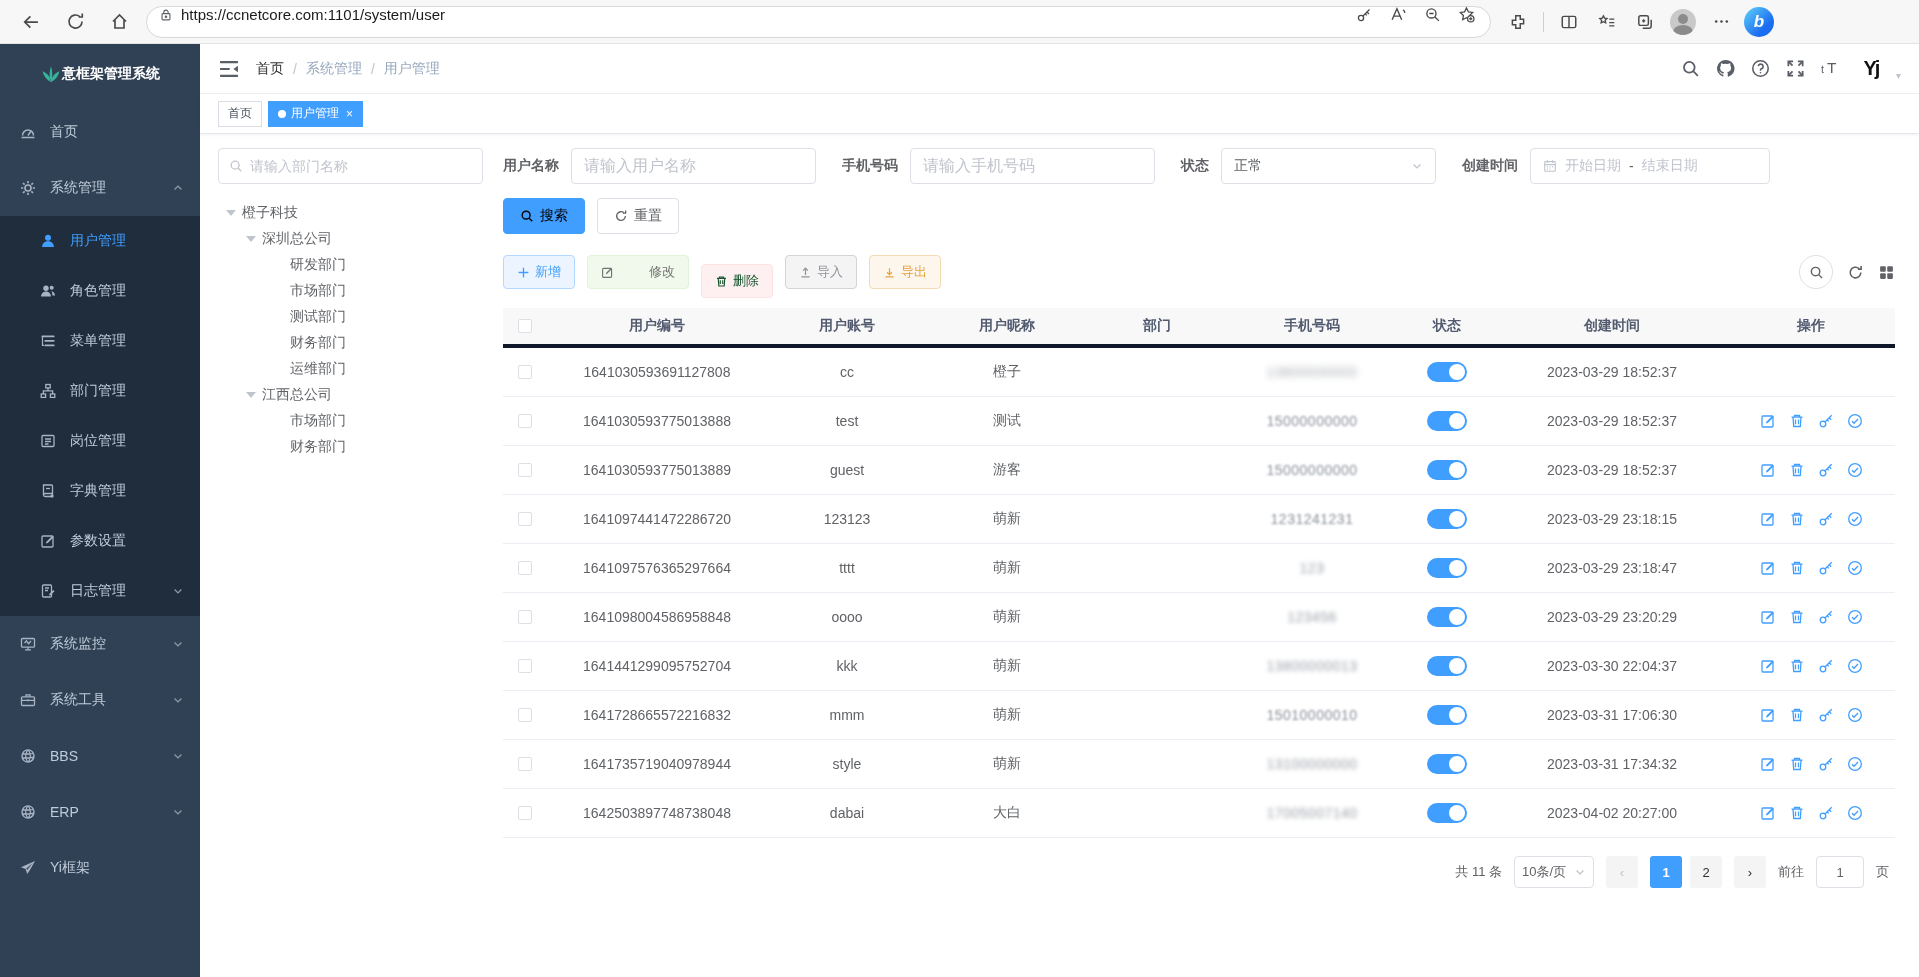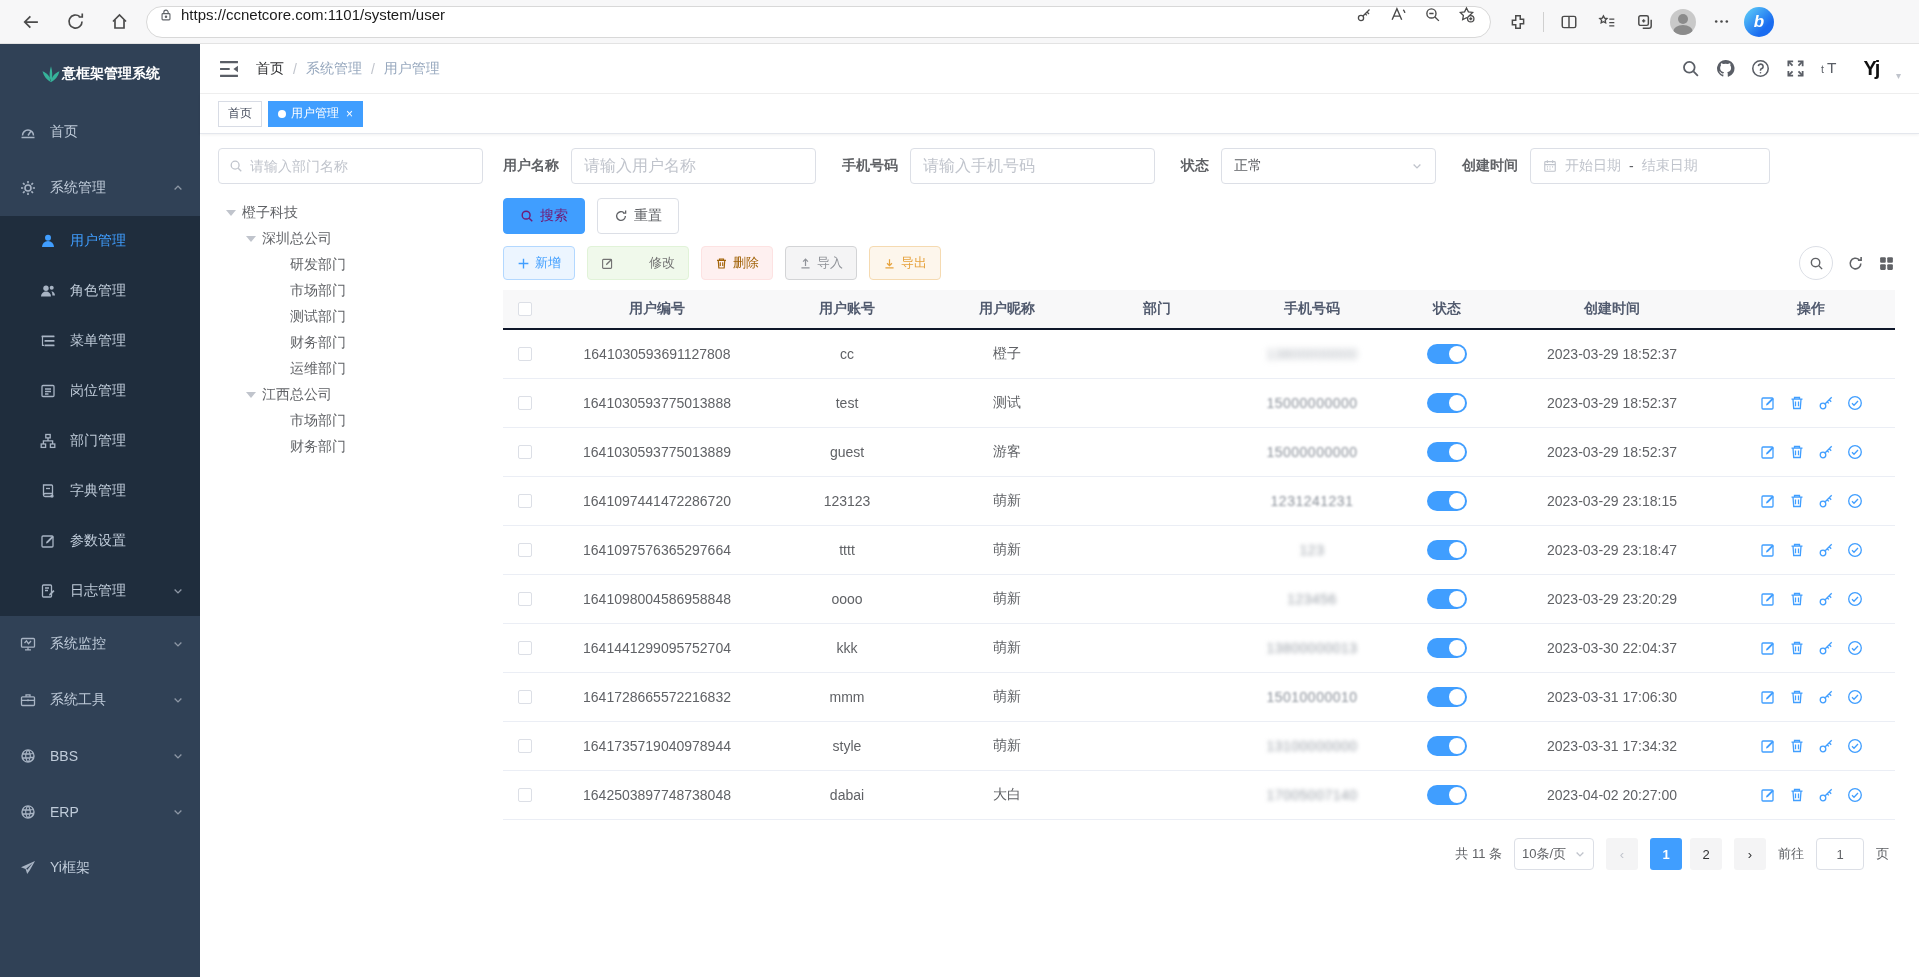--- a/index.html
+++ b/index.html
@@ -75,38 +75,38 @@
   .f-input input { border:none; outline:none; width:100%; font-size:16px; color:#0369a1; font-family:Liberation Serif, serif; }
   .f-input input::placeholder { color:#c0c4cc; }
   .w-input { width:245px; }
   .w-select { width:215px; justify-content:space-between; cursor:pointer; }
   .sel-caret { color:#c0c4cc; width:12px; height:12px; }
   .w-date { width:240px; gap:8px; color:#c0c4cc; }
   .w-date .dsep { color:#606266; }
 
   .btn-row { margin-top:14px; display:flex; gap:12px; }
   .btn { height:36px; border-radius:4px; border:1px solid #dcdfe6; background:#fff; color:#606266; font-size:14px; display:flex; align-items:center; gap:6px; padding:0 16px; cursor:pointer; font-family:inherit; }
-  .btn-primary { background:#409EFF; border-color:#409EFF; color:#701a75; }
+  .btn-primary { background:#409EFF; border-color:#409EFF; color:#000000; }
 
   .toolbar-row { margin-top:12px; display:flex; align-items:center; gap:12px; }
   .tbtn { height:34px; border-radius:4px; font-size:13px; display:flex; align-items:center; gap:5px; padding:0 13px; cursor:pointer; font-family:inherit; border:1px solid; }
   .tbtn .ti { width:13px; height:13px; }
   .tbtn-add    { background:#ecf5ff; border-color:#b3d8ff; color:#409EFF; }
   .tbtn-edit   { background:#f0f9eb; border-color:#e1f3d8; color:#737373;gap:35px; }
-  .tbtn-del    { background:#fef0f0; border-color:#fde2e2; color:#a16207; }
+  .tbtn-del    { background:#fef0f0; border-color:#fde2e2; color:#14532d;margin-top:18px; }
   .tbtn-import { background:#f4f4f5; border-color:#d3d4d6; color:#909399; }
   .tbtn-export { background:#fdf6ec; border-color:#f5dab1; color:#e6a23c; }
   .tool-right { margin-left:auto; display:flex; align-items:center; gap:14px; color:#606266; }
   .circle-btn { width:34px; height:34px; border:1px solid #dcdfe6; border-radius:50%; display:flex; align-items:center; justify-content:center; cursor:pointer; }
   .flat-ic { width:17px; height:17px; cursor:pointer; }
 
   
   .table { margin-top:10px; }
   .trow { display:flex; align-items:center; border-bottom:1px solid #ebeef5; height:49px; font-size:14px; color:#606266; }
-  .thead { background:#f8f8f9; height:40px; font-weight:bold; color:#515a6e; border-bottom:2px solid #0f172a; }
+  .thead { background:#f8f8f9; height:40px; font-weight:bold; color:#515a6e; border-bottom:4px solid #0f172a; }
   .tcell { display:flex; align-items:center; justify-content:center; text-align:center; padding:0 4px; }
   .col-check{width:44px;} .col-id{width:220px;} .col-account{width:160px;} .col-nick{width:160px;}
   .col-dept{width:140px;} .col-phone{width:170px;} .col-status{width:100px;} .col-created{width:230px;} .col-op{flex:1;}
   .checkbox { width:14px; height:14px; border:1px solid #dcdfe6; border-radius:2px; background:#fff; cursor:pointer; }
   .switch { width:40px; height:20px; border-radius:10px; background:#409EFF; position:relative; cursor:pointer; }
   .switch::after { content:''; position:absolute; right:2px; top:2px; width:16px; height:16px; border-radius:50%; background:#fff; }
   .phone { color:#8a9099; letter-spacing:.5px; }
   .b1{ filter:blur(1px); } .b2{ filter:blur(2px); color:#9aa0a8; } .b3{ filter:blur(3px); color:#a8adb5; }
   .ops { display:flex; gap:13px; justify-content:center; }
   .op-ic { width:16px; height:16px; color:#409EFF; cursor:pointer; }
@@ -285,37 +285,37 @@
                 <rect x="4.5" y="11.5" width="10" height="1.8" rx=".5"></rect>
                 <path d="M2.5 4v8.4h1.5" stroke="currentColor" fill="none" stroke-width="1.2"></path>
               </svg>
             </span>
     <span class="mi-label">菜单管理</span>
 
   </div>
           <div class="menu-item sub">
     <span class="mi-icon">
               <svg width="16" height="16" viewBox="0 0 16 16" fill="none" stroke="currentColor" stroke-width="1.3">
-                <rect x="2" y="2.5" width="12" height="11" rx="1"></rect>
-                <path d="M5 6h6M5 8.5h6M5 11h3.5"></path>
-              </svg>
-            </span>
-    <span class="mi-label">岗位管理</span>
-
-  </div>
-          <div class="menu-item sub">
-    <span class="mi-icon">
-              <svg width="16" height="16" viewBox="0 0 16 16" fill="none" stroke="currentColor" stroke-width="1.3">
                 <rect x="5.8" y="1.5" width="4.4" height="3.4"></rect>
                 <rect x="1.2" y="11" width="4.4" height="3.4"></rect>
                 <rect x="10.4" y="11" width="4.4" height="3.4"></rect>
                 <path d="M8 4.9v3M3.4 11V7.9h9.2V11"></path>
               </svg>
             </span>
     <span class="mi-label">部门管理</span>
+
+  </div>
+          <div class="menu-item sub">
+    <span class="mi-icon">
+              <svg width="16" height="16" viewBox="0 0 16 16" fill="none" stroke="currentColor" stroke-width="1.3">
+                <rect x="2" y="2.5" width="12" height="11" rx="1"></rect>
+                <path d="M5 6h6M5 8.5h6M5 11h3.5"></path>
+              </svg>
+            </span>
+    <span class="mi-label">岗位管理</span>
 
   </div>
           <div class="menu-item sub">
     <span class="mi-icon">
               <svg width="16" height="16" viewBox="0 0 16 16" fill="none" stroke="currentColor" stroke-width="1.3">
                 <path d="M3.5 2h8a1 1 0 0 1 1 1v10.5H5a1.5 1.5 0 0 1-1.5-1.5z"></path>
                 <path d="M3.5 12A1.5 1.5 0 0 1 5 10.5h7.5"></path>
                 <path d="M6 5.5h4"></path>
                 <circle cx="12" cy="13" r="1.6" fill="currentColor" stroke="none"></circle>
               </svg>

